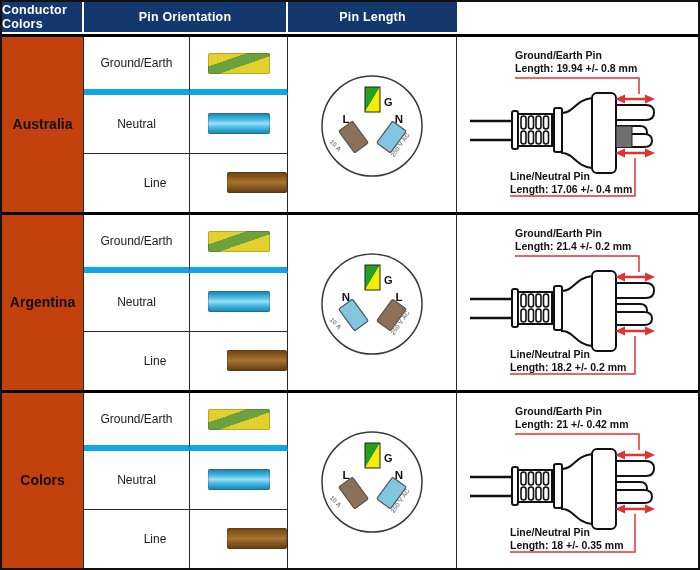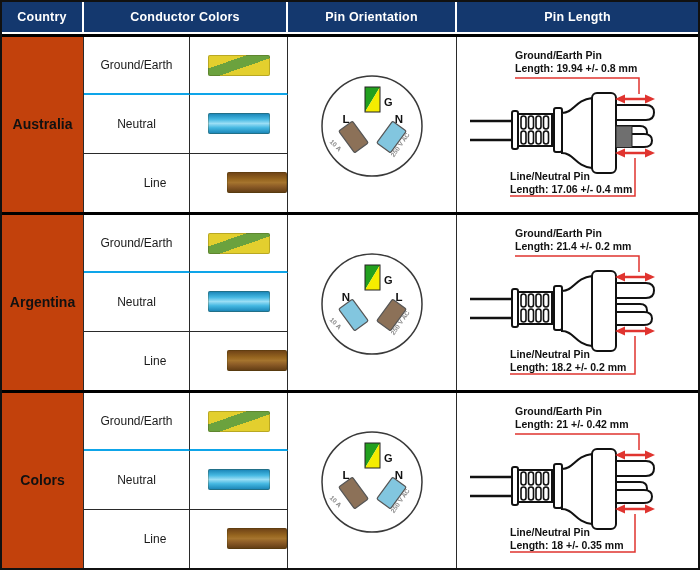--- a/index.html
+++ b/index.html
@@ -6,21 +6,21 @@
   body{width:700px;height:570px;font-family:"Liberation Sans",sans-serif;}
   .wrap{width:700px;height:570px;box-sizing:border-box;border:2px solid #111;background:#fff;}
   .header{display:grid;grid-template-columns:82px 204px 169px 241px;height:30px;margin-bottom:2px;}
   .hcell{background:#14386e;color:#fff;font-weight:bold;font-size:12.5px;display:flex;align-items:center;justify-content:center;border-right:2px solid #fff;letter-spacing:.2px;}
   .hcell:last-child{border-right:none;}
   .section{height:175px;display:grid;grid-template-columns:82px 106px 98px 169px 241px;grid-template-rows:repeat(3,1fr);border-top:3px solid #000;}
   .cell{display:flex;align-items:center;justify-content:center;border-right:1px solid #2a2a2a;box-sizing:border-box;background:#fff;}
   .country{grid-column:1;grid-row:1/4;background:#c2410c;font-weight:bold;font-size:14px;color:#111;}
   .c-label{grid-column:2;font-size:12px;color:#1a1a1a;}
   .c-sw{grid-column:3;}
-  .r0{grid-row:1;border-bottom:2px solid #0ea5e9;}
+  .r0{grid-row:1;border-bottom:6px solid #0ea5e9;}
   .r1{grid-row:2;border-bottom:1px solid #2a2a2a;text-align:center;}
   .r2{grid-row:3;padding-left:37px;}
   .orient{grid-column:4;grid-row:1/4;}
   .plen{grid-column:5;grid-row:1/4;border-right:none;}
   .swatch{width:62px;height:21px;border-radius:2px;box-shadow:inset 0 0 0 1px rgba(60,50,0,.25);}
   .sw-earth{background:linear-gradient(161deg,#e3cf2e 0 32%,#6ba23e 32% 58%,#e3cf2e 58% 100%);}
   .sw-neutral{background:linear-gradient(180deg,#157fb2 0%,#45b8e2 30%,#9adef5 50%,#45b8e2 70%,#157fb2 100%);}
   .sw-line{background:linear-gradient(180deg,#6b3f16 0%,#96651f 35%,#a5742e 50%,#8a5a26 70%,#5e3a12 100%);}
   svg{display:block;}
   svg text{font-family:"Liberation Sans",sans-serif;fill:#111;}
@@ -31,21 +31,20 @@
   .ln{stroke:#111;fill:none;}
   .red{stroke:#e0342f;fill:none;}
   .redf{fill:#e0342f;stroke:none;}
 </style>
 </head>
 <body>
 
 <div class="wrap">
 
   <div class="header">
-    <div class="hcell">Country</div>
     <div class="hcell">Conductor Colors</div>
     <div class="hcell">Pin Orientation</div>
     <div class="hcell">Pin Length</div>
   </div>
 
   <div class="section">
     <div class="cell country">Australia</div>
 
     <div class="cell c-label r0">Ground/Earth</div>
     <div class="cell c-sw r0">

